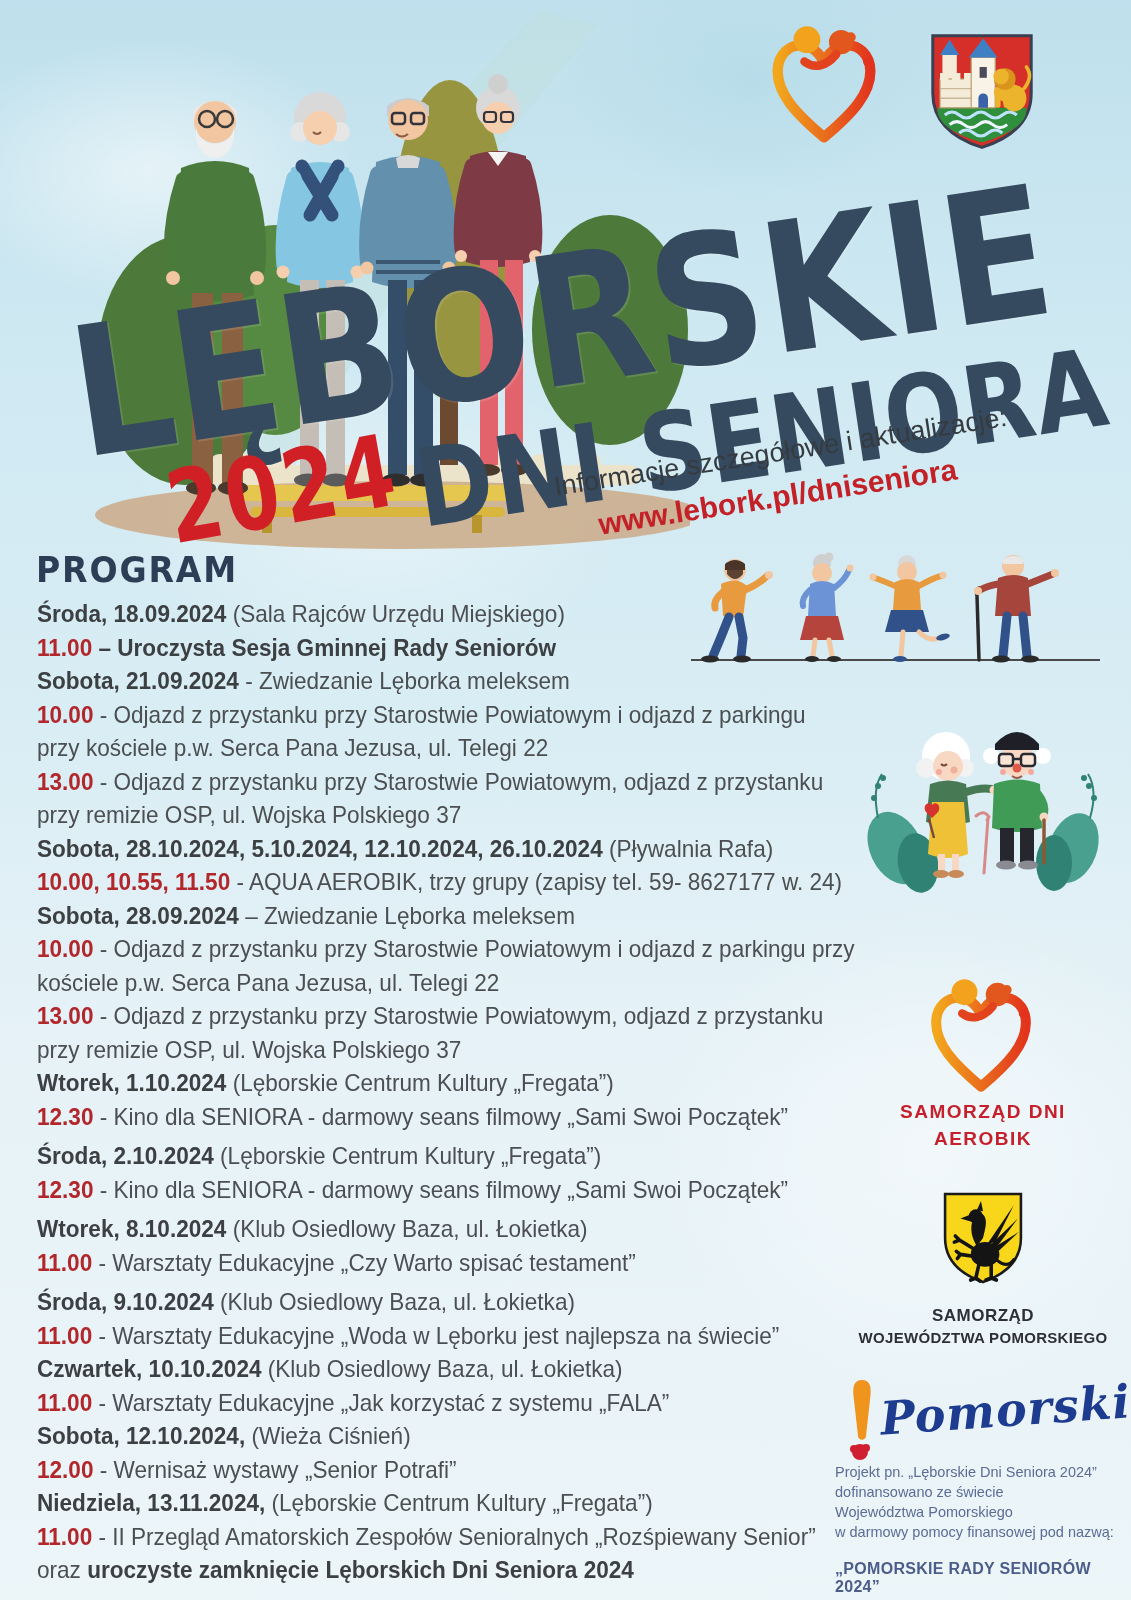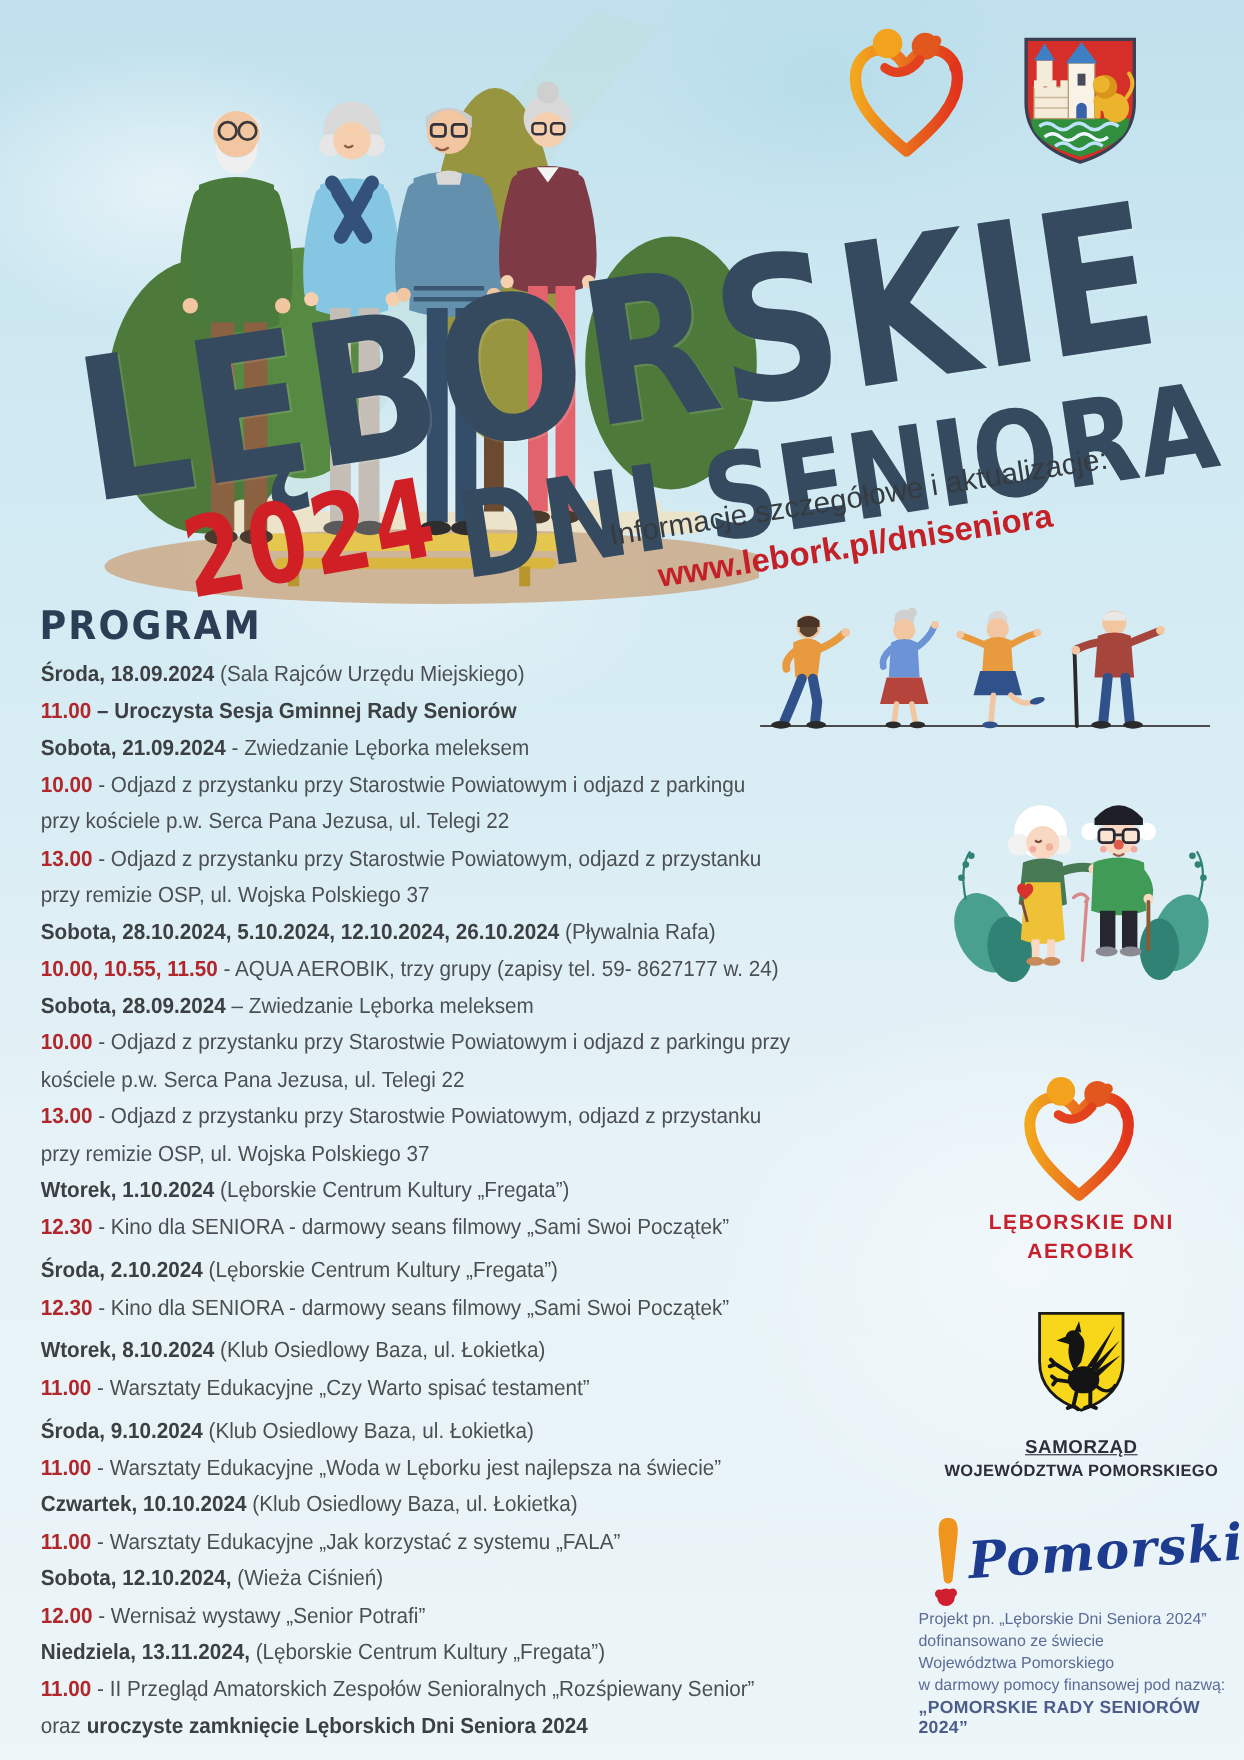--- a/index.html
+++ b/index.html
@@ -23,39 +23,39 @@
   .t-year{position:absolute;left:158px;top:452px;transform:rotate(-10deg) scaleX(.78);transform-origin:0 0;
     font:bold 100px "DejaVu Sans",sans-serif;letter-spacing:5px;color:#d11f26;white-space:nowrap;}
   .t-info{position:absolute;left:552px;top:472px;transform:rotate(-8.8deg);transform-origin:0 0;
     font:27px "Liberation Sans",sans-serif;color:#363b40;white-space:nowrap;}
   .t-url{position:absolute;left:596px;top:508px;transform:rotate(-8.8deg);transform-origin:0 0;
     font:bold 30px "Liberation Sans",sans-serif;color:#c32127;white-space:nowrap;}
 
   .prog-head{position:absolute;left:36px;top:549px;transform:scaleX(.92);transform-origin:0 0;
     font:bold 36px "DejaVu Sans",sans-serif;letter-spacing:2px;color:#2c3e55;}
 
-  .prog-list{position:absolute;left:37px;top:597px;width:880px;font-size:20px;line-height:33.5px;color:#4b4f52;}
+  .prog-list{position:absolute;left:37px;top:597px;width:880px;font-size:24px;line-height:33.5px;color:#4b4f52;}
   .p-line{white-space:nowrap;transform:scaleX(.94);transform-origin:0 0;}
   .pt-d{font-weight:bold;color:#3d4043;}
   .pt-r{font-weight:normal;color:#4b4f52;}
   .pt-t{font-weight:bold;color:#b1272b;}
   .pt-b{font-weight:bold;color:#3d4043;}
 
   .abs{position:absolute;}
 
   .heart-cap{position:absolute;left:878px;top:1098px;width:210px;text-align:center;
     font:bold 19px "Liberation Sans",sans-serif;letter-spacing:1.5px;color:#c5202c;line-height:27px;}
   .samorzad{position:absolute;left:853px;top:1306px;width:260px;text-align:center;color:#2e2e38;}
-  .samorzad .s1{font:bold 17px "Liberation Sans",sans-serif;letter-spacing:.5px;text-decoration:underline;}
+  .samorzad .s1{font:bold 17px "Liberation Sans",sans-serif;letter-spacing:.5px;}
   .samorzad .s2{font:bold 15px "Liberation Sans",sans-serif;letter-spacing:.3px;margin-top:3px;}
   .pom-script{position:absolute;left:880px;top:1382px;transform:rotate(-4deg);
     font:bold italic 46px "DejaVu Serif",serif;color:#1d3b8f;letter-spacing:1px;}
   .funding{position:absolute;left:835px;top:1462px;width:290px;text-align:left;
     font:14.5px "Liberation Sans",sans-serif;color:#5b6c96;line-height:20px;}
-  .funding .f-last{font:bold 16px "Liberation Sans",sans-serif;color:#4c5d8a;letter-spacing:.3px;margin-top:2px;}
+  .funding .f-last{font:bold 16px "Liberation Sans",sans-serif;color:#4c5d8a;letter-spacing:.3px;margin-top:18px;}
 </style>
 </head>
 <body>
 
 <div class="poster">
 
   <div class="patch p1"></div>
   <div class="patch p2"></div>
   <div class="patch p3"></div>
   <div class="patch p4"></div>
@@ -363,21 +363,21 @@
         </linearGradient>
       </defs>
     <path d="M50 92 C 26 72, 12 56, 12 38 C 12 24, 22 15, 34 17 C 42 18.5, 47 24, 50 31 C 53 24, 58 18.5, 66 17 C 78 15, 88 24, 88 38 C 88 56, 74 72, 50 92 Z" fill="none" stroke="url(#hg2)" stroke-width="8.5" stroke-linejoin="round"></path>
     <circle cx="36" cy="12" r="11" fill="#f2a21d"></circle>
     <circle cx="64" cy="14" r="10" fill="#e2571d"></circle>
       <circle cx="72" cy="10" r="4" fill="#e2571d"></circle>
     <path d="M60 24 C 52 34, 42 36, 34 30" fill="none" stroke="#e2421d" stroke-width="7" stroke-linecap="round"></path>
     <circle cx="86" cy="30" r="4" fill="#e2341d"></circle>
   </svg>
   <div class="heart-cap">
-    <div>LĘBORSKIE DNI</div>
+    <div>SAMORZĄD DNI</div>
     <div>AEROBIK</div>
   </div>
 
   <svg class="abs" style="left:942px;top:1182px" width="82" height="112" viewBox="0 0 80 92">
     <path d="M3 3 H77 V46 Q77 76 40 89 Q3 76 3 46 Z" fill="#f8d71a" stroke="#1a1a1a" stroke-width="2.5"></path>
     <g fill="#141414">
       <polygon points="44,52 70,14 52,50"></polygon>
       <polygon points="46,54 74,27 54,54"></polygon>
       <polygon points="48,57 75,40 55,59"></polygon>
       <ellipse cx="42" cy="62" rx="14" ry="12"></ellipse>

